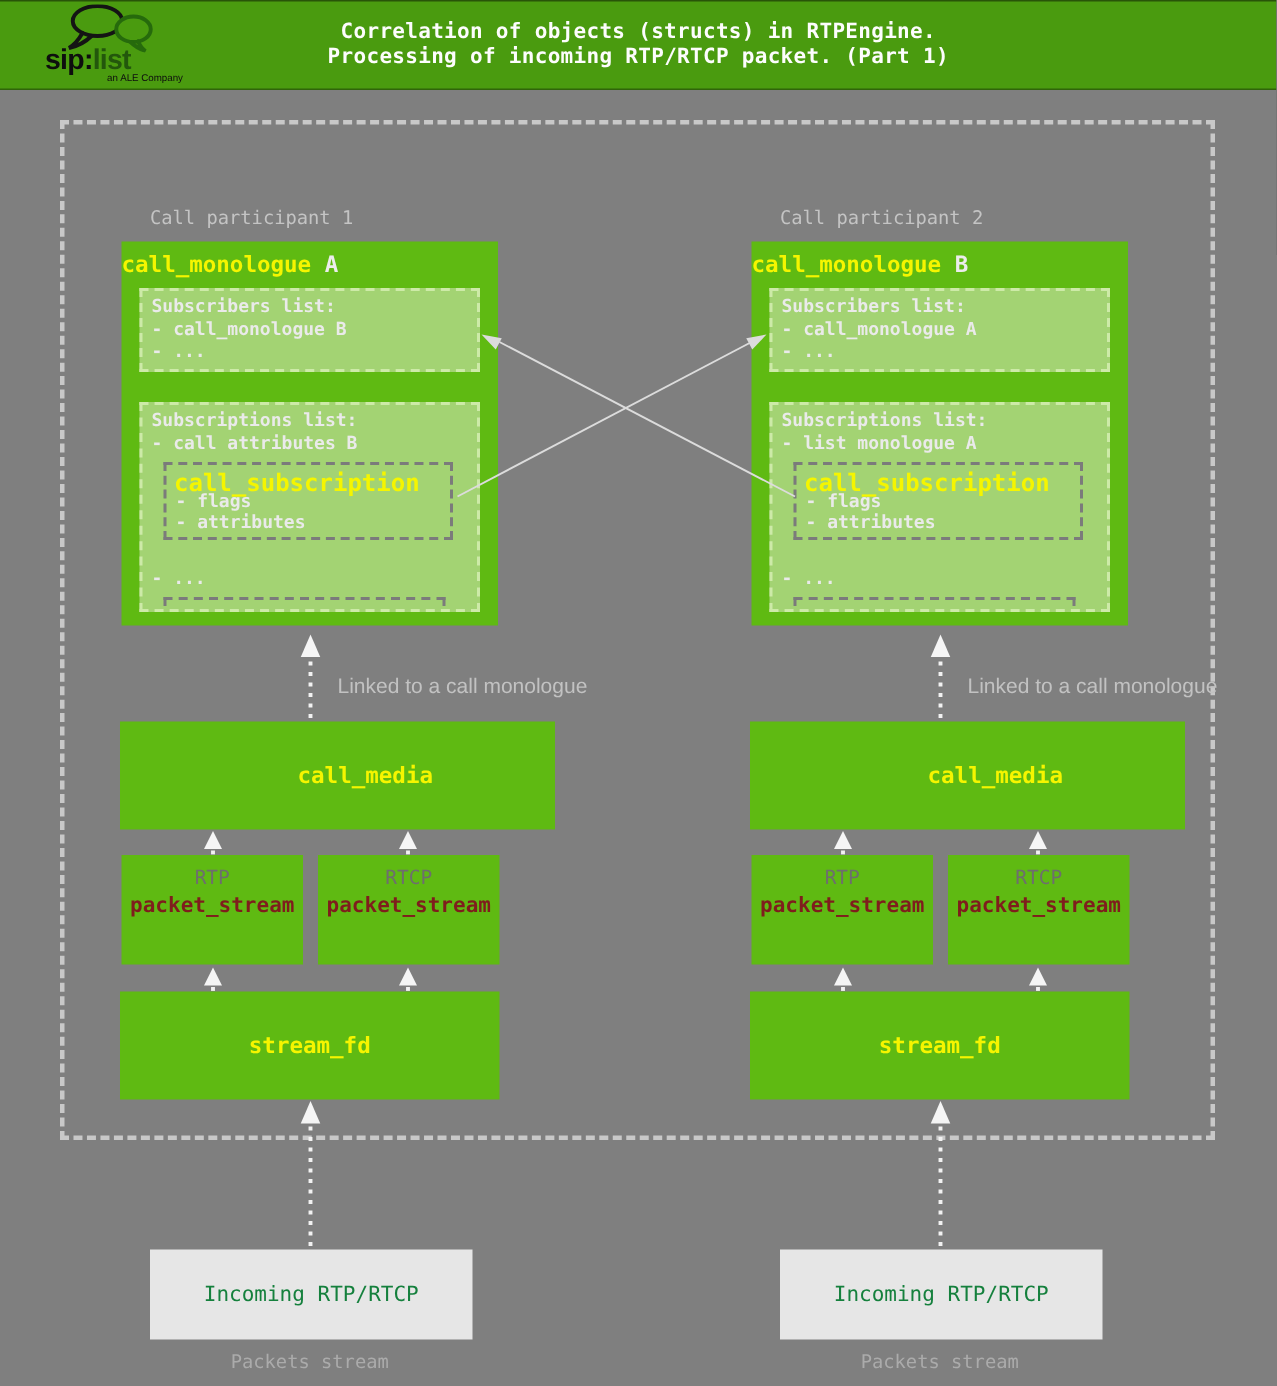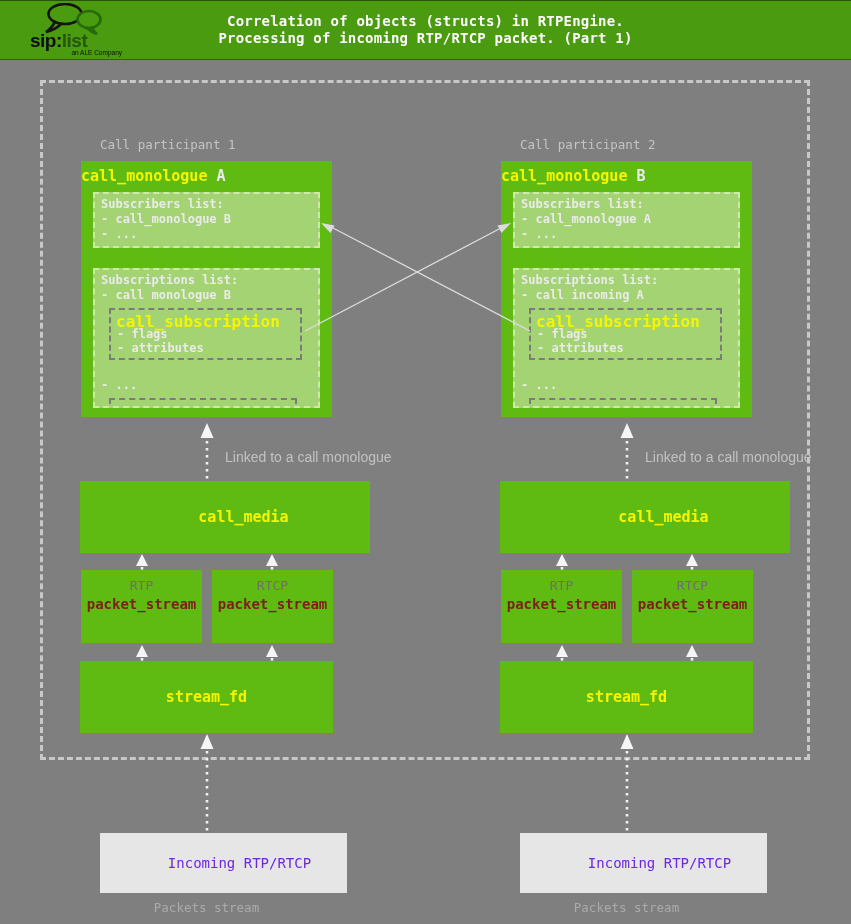--- a/index.html
+++ b/index.html
@@ -85,21 +85,21 @@
   .pstream-2{left:132px;}
   .proto-label{display:block;margin-top:8px;color:#6e6e6e;font-size:13px;}
   .pstream-title{display:block;margin-top:3px;color:#7f1d1d;font-weight:bold;font-size:14px;}
   .streamfd{
     position:absolute;left:0;top:661px;width:253px;height:72px;background:#5fba12;
     display:flex;align-items:center;justify-content:center;
   }
   .incoming{
     position:absolute;left:20px;top:833px;width:215px;height:60px;background:#e6e6e6;
     display:flex;align-items:center;justify-content:center;
-    color:#6d28d9;font-size:14px;padding-left:32px;
+    color:#15803d;font-size:14px;
   }
   .packets-label{
     position:absolute;left:0;top:900px;width:253px;text-align:center;
     color:#ababab;font-size:12.5px;
   }
   
   .arrows{position:absolute;left:0;top:0;z-index:5;pointer-events:none;}
 </style>
 </head>
 <body>
@@ -132,21 +132,21 @@
       <div class="monologue-title"><span>call_monologue </span><span class="monologue-letter">A</span></div>
 
       <div class="inner-box subscribers">
         <div class="ib-line" style="top:3px">Subscribers list:</div>
         <div class="ib-line" style="top:18px">- call_monologue B</div>
         <div class="ib-line" style="top:33px">- ...</div>
       </div>
 
       <div class="inner-box subscriptions">
         <div class="ib-line" style="top:3px">Subscriptions list:</div>
-        <div class="ib-line" style="top:18px">- call monologue B</div>
+        <div class="ib-line" style="top:18px">- call attributes B</div>
         <div class="sub-box">
           <div class="sub-box-title">call_subscription</div>
           <div class="ib-line" style="top:17px">- flags</div>
           <div class="ib-line" style="top:31px">- attributes</div>
         </div>
         <div class="ib-line" style="top:108px">- ...</div>
         <div class="partial-box"></div>
       </div>
     </div>
 
@@ -182,21 +182,21 @@
       <div class="monologue-title"><span>call_monologue </span><span class="monologue-letter">B</span></div>
 
       <div class="inner-box subscribers">
         <div class="ib-line" style="top:3px">Subscribers list:</div>
         <div class="ib-line" style="top:18px">- call_monologue A</div>
         <div class="ib-line" style="top:33px">- ...</div>
       </div>
 
       <div class="inner-box subscriptions">
         <div class="ib-line" style="top:3px">Subscriptions list:</div>
-        <div class="ib-line" style="top:18px">- call incoming A</div>
+        <div class="ib-line" style="top:18px">- list monologue A</div>
         <div class="sub-box">
           <div class="sub-box-title">call_subscription</div>
           <div class="ib-line" style="top:17px">- flags</div>
           <div class="ib-line" style="top:31px">- attributes</div>
         </div>
         <div class="ib-line" style="top:108px">- ...</div>
         <div class="partial-box"></div>
       </div>
     </div>
 

